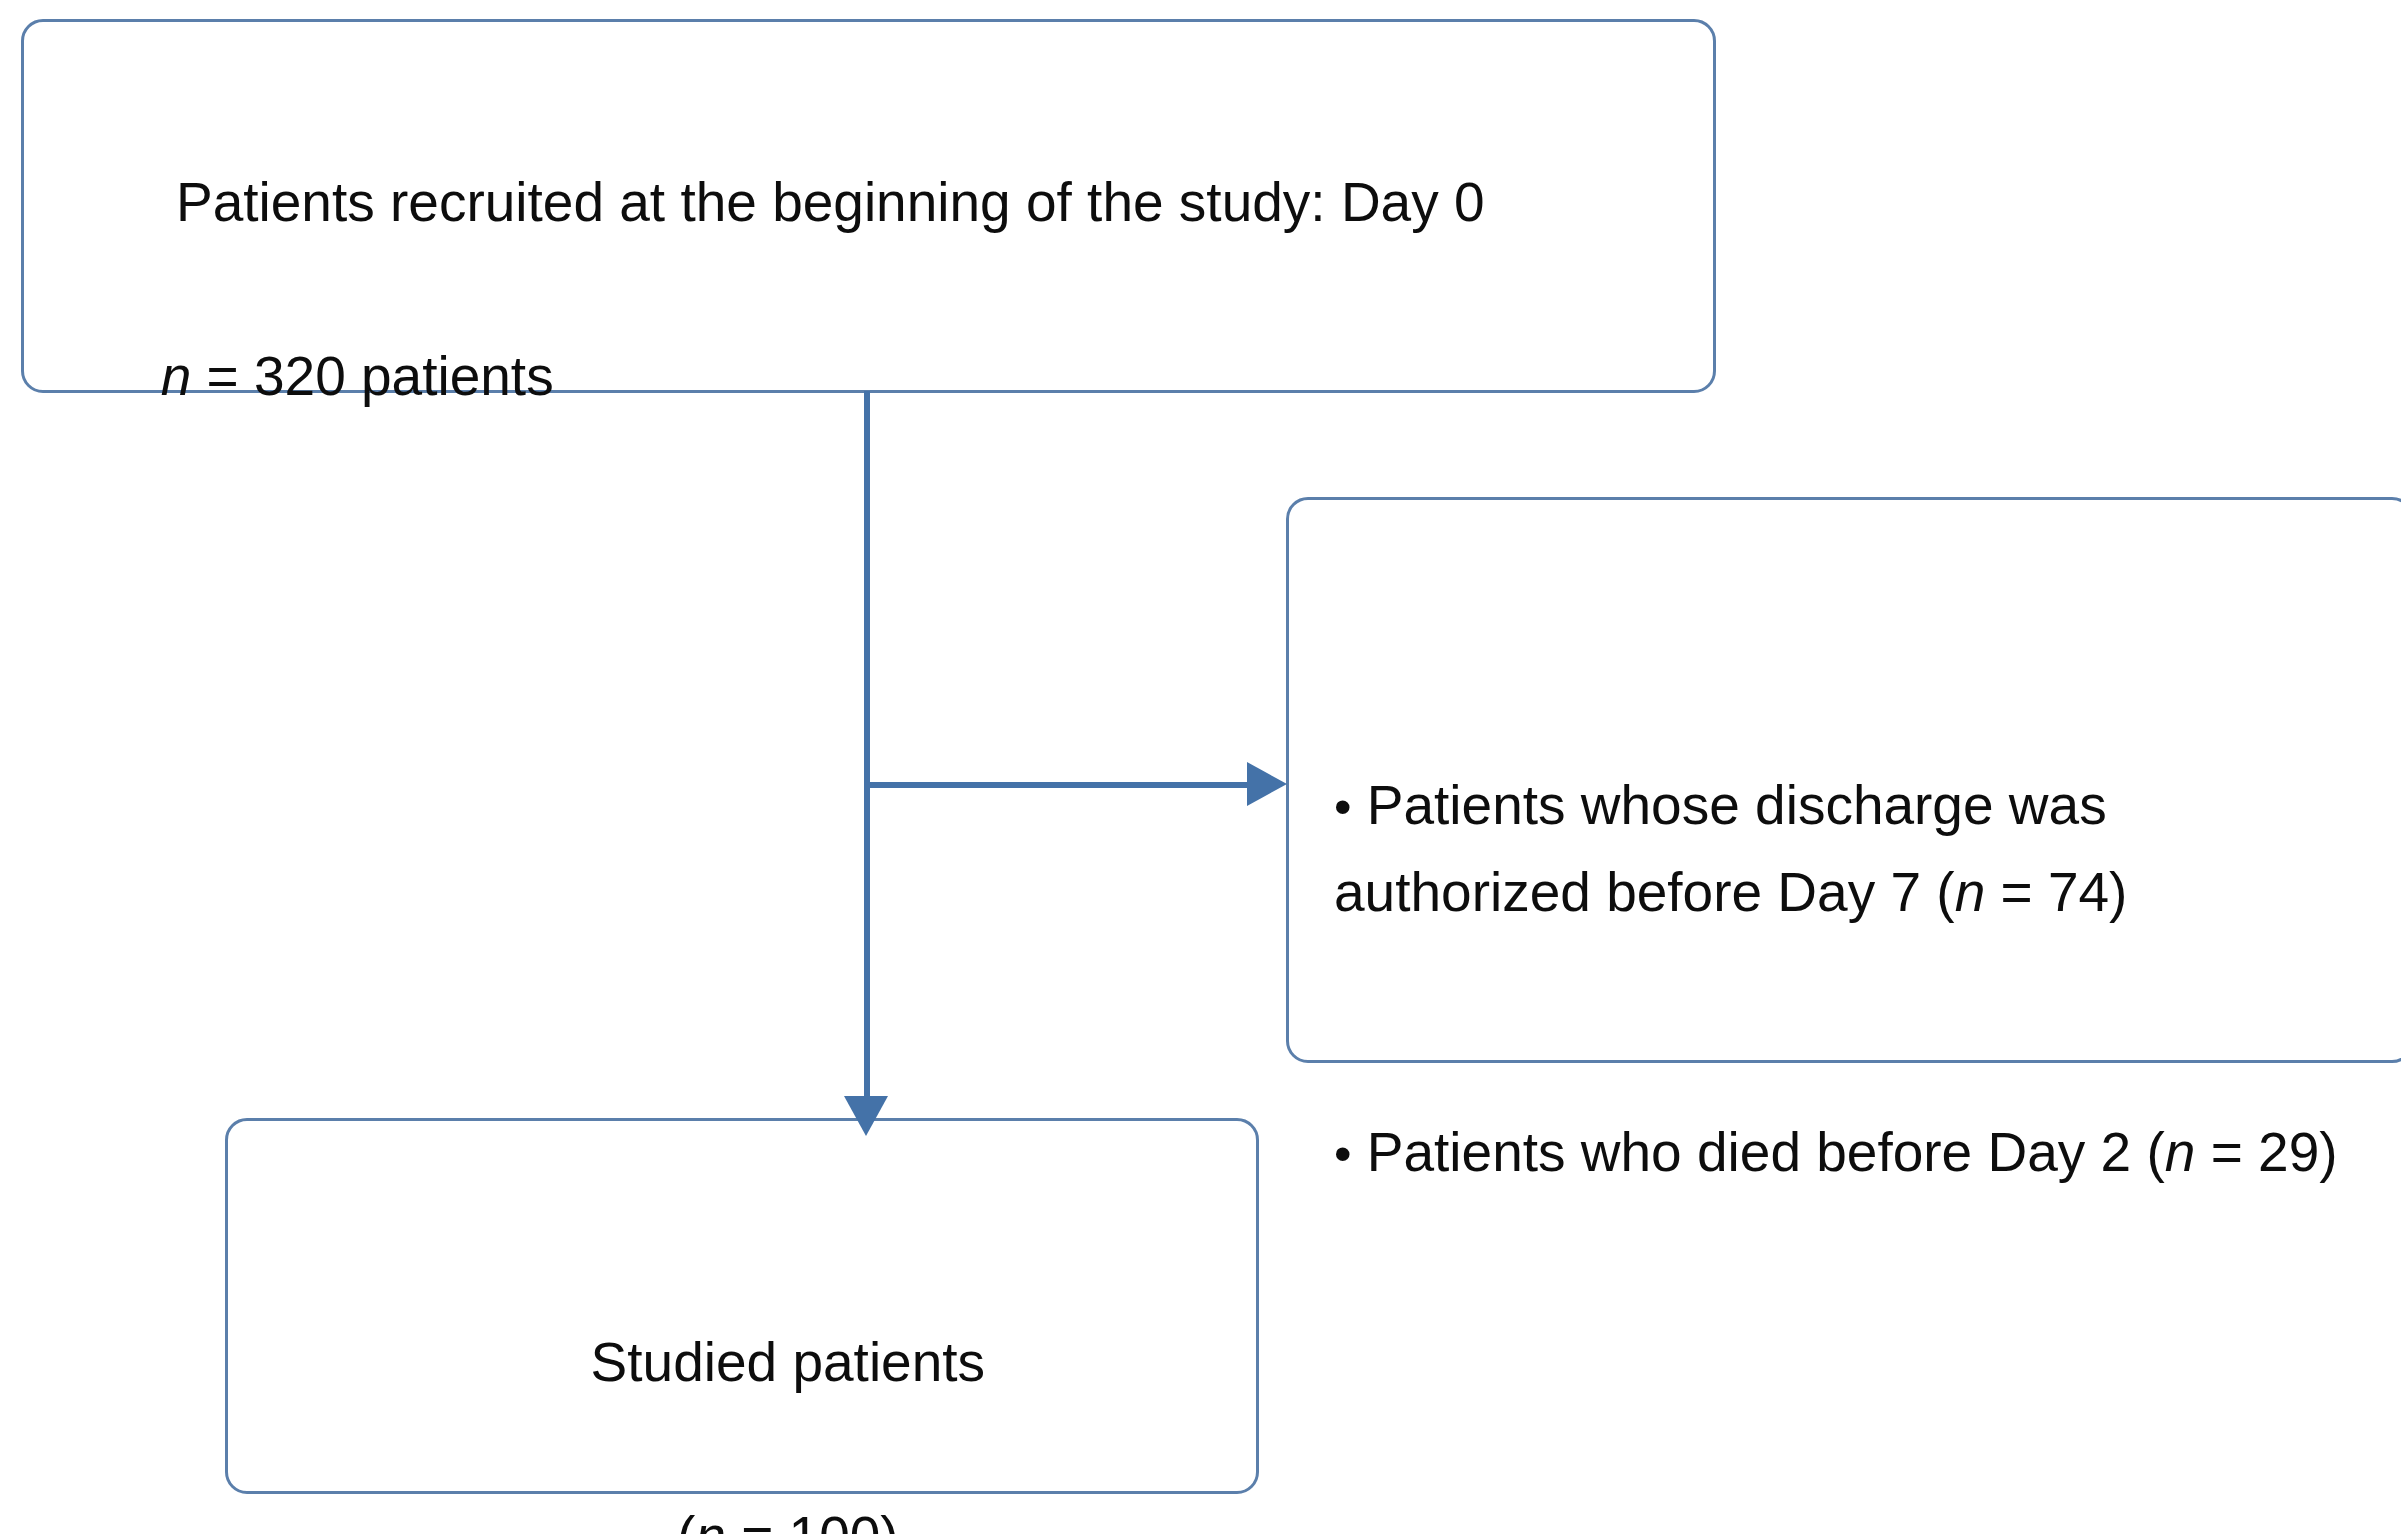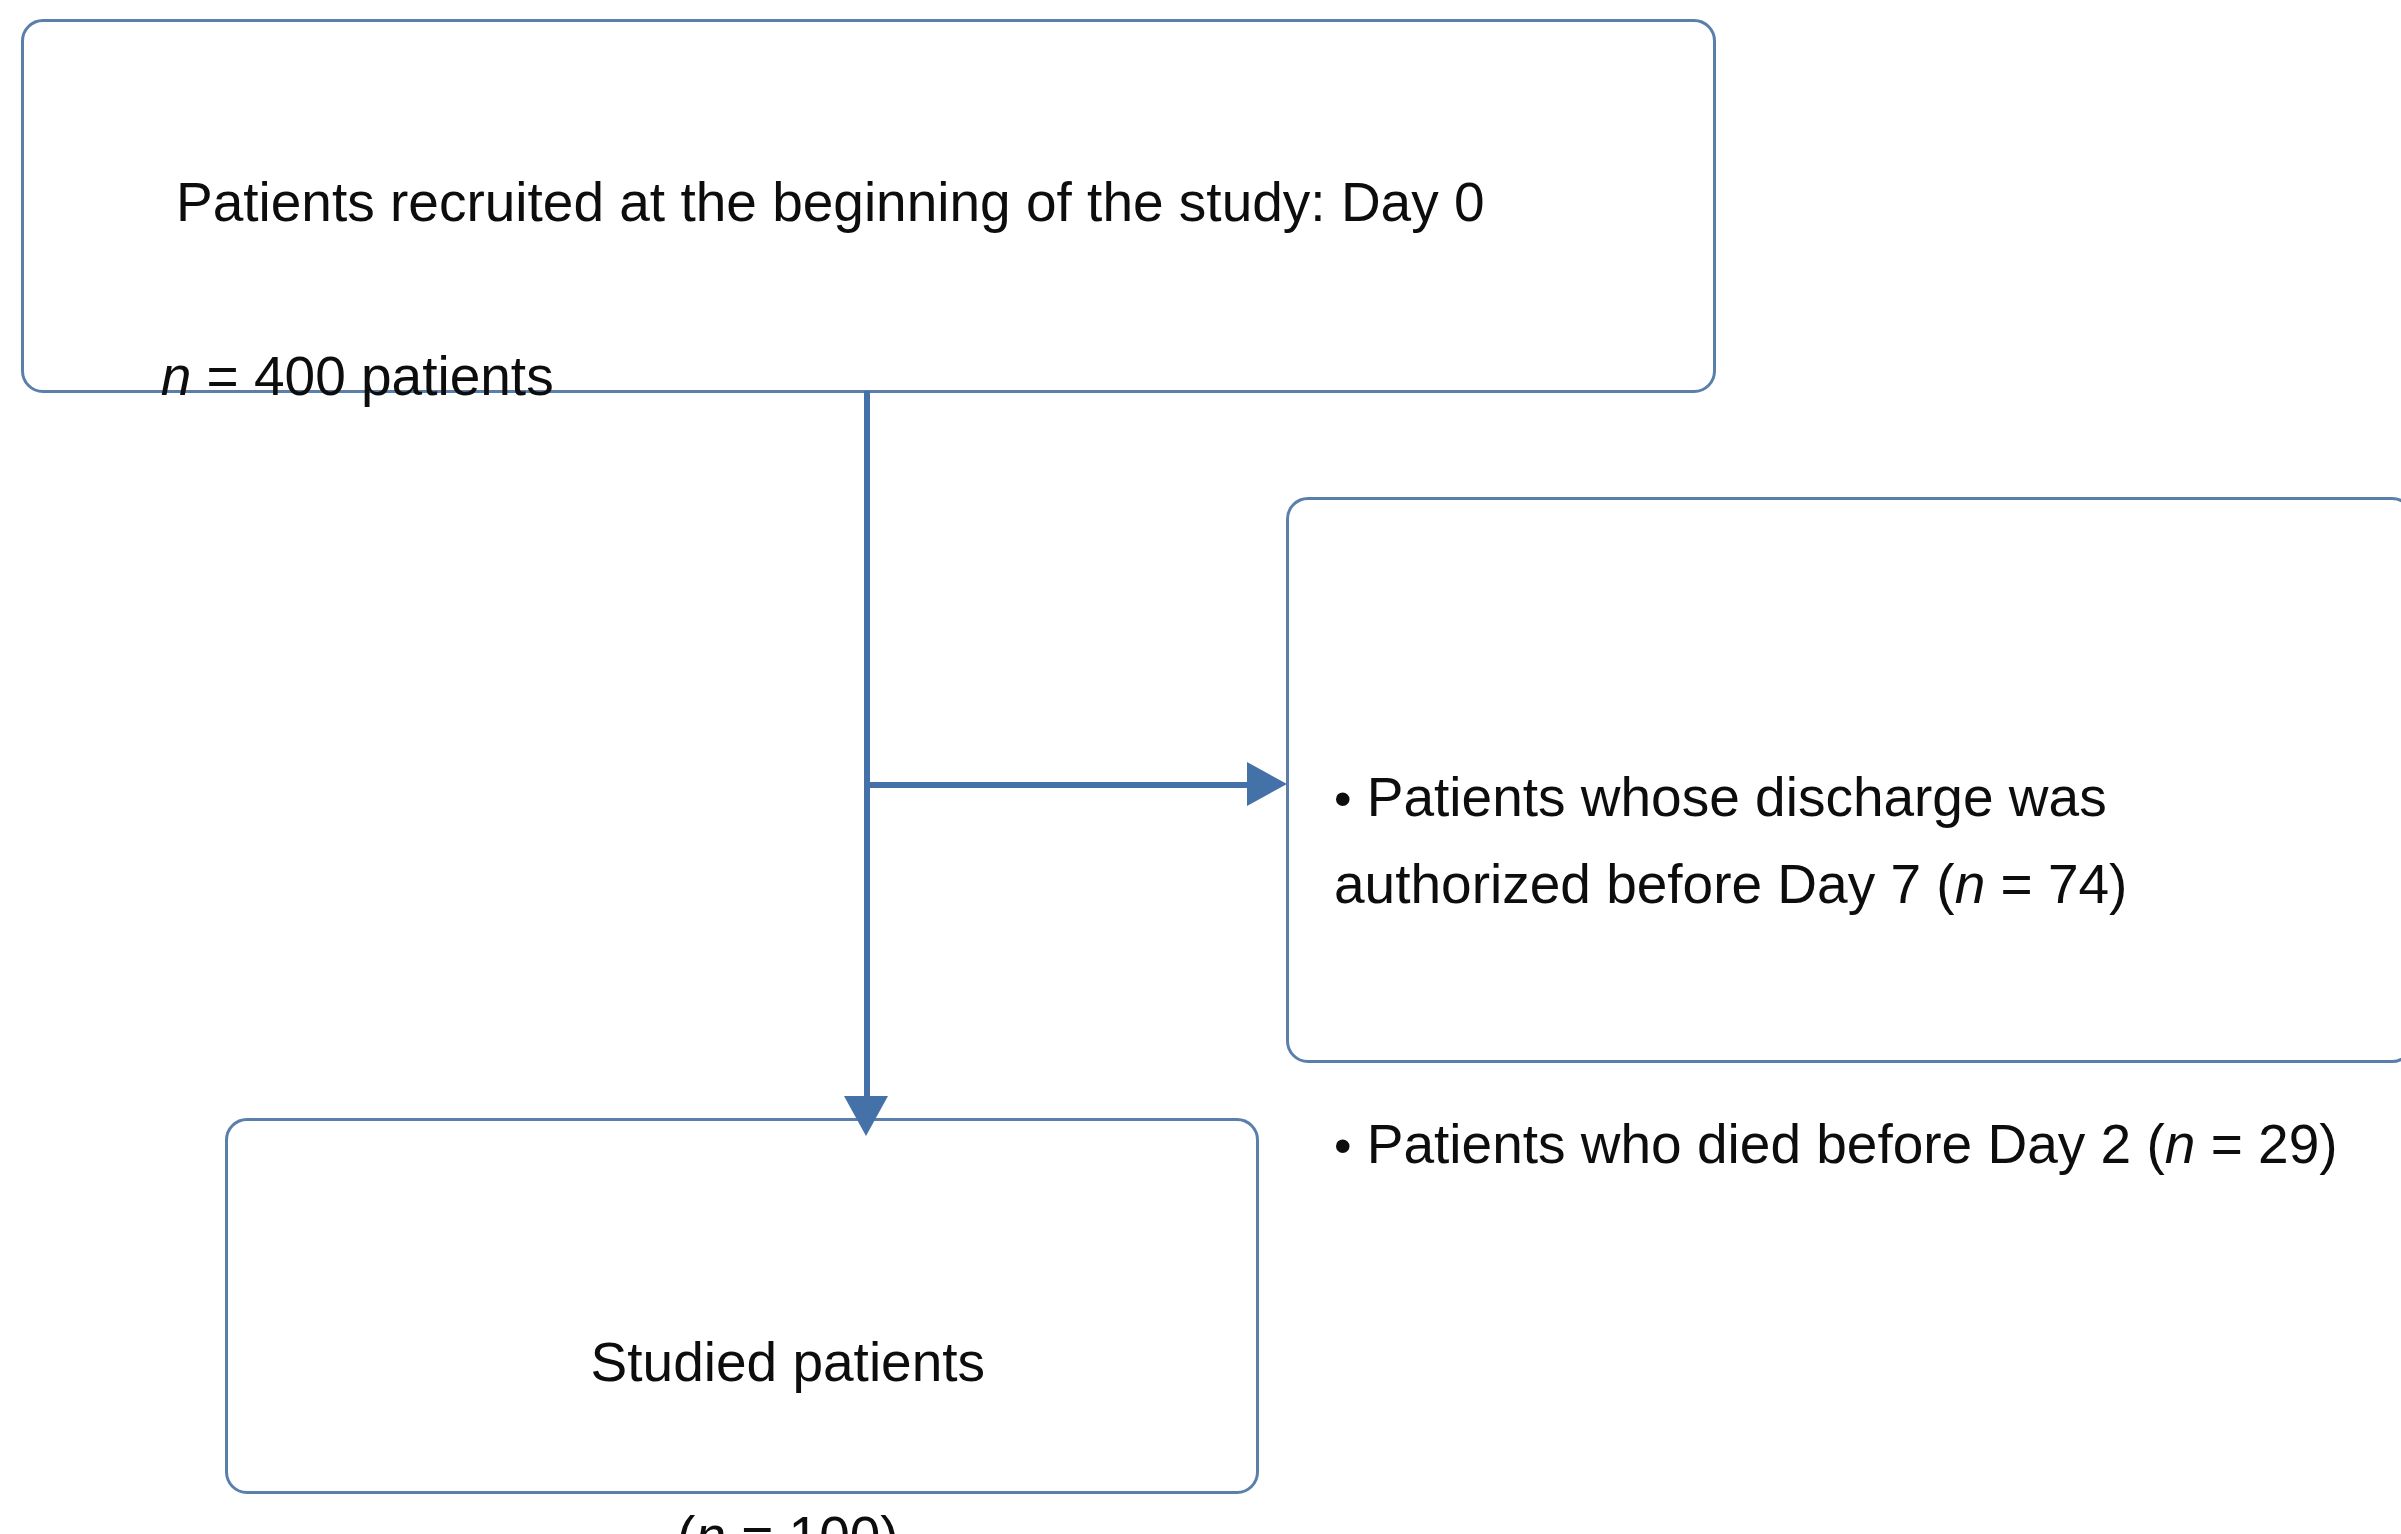--- a/index.html
+++ b/index.html
@@ -65,21 +65,21 @@
 
   #recruited-text {
     left: 45px;
     top: 50px;
     right: 35px;
     font-size: 55px;
   }
 
   #excluded-text {
     left: 45px;
-    top: 80px;
+    top: 88px;
     width: 1028px;
     font-size: 55px;
   }
   #excluded-text .bullet-line {
     display: block;
     text-indent: 0;
   }
 
   #studied-text {
     left: 0;
@@ -145,21 +145,21 @@
   }
 </style>
 </head>
 <body>
 
 <div id="flowchart-canvas">
 
   <div class="node-box" id="node-recruited">
     <div class="node-text" id="recruited-text">
       <span> Patients recruited at the beginning of the study: Day 0</span><br>
-      <span class="ital-n">n</span><span> = 400 patients</span>
+      <span class="ital-n">n</span><span> = 320 patients</span>
     </div>
   </div>
 
   <div class="node-box" id="node-excluded">
     <div class="node-text" id="excluded-text">
       <span class="bullet-line"><span class="bullet-glyph">•</span> <span>Patients whose discharge was authorized before Day 7 (</span><span class="ital-n">n</span><span> = 74)</span></span>
       <span class="bullet-line"><span class="bullet-glyph">•</span> <span>Patients who died before Day 2 (</span><span class="ital-n">n</span><span> = 29)</span></span>
     </div>
   </div>
 

